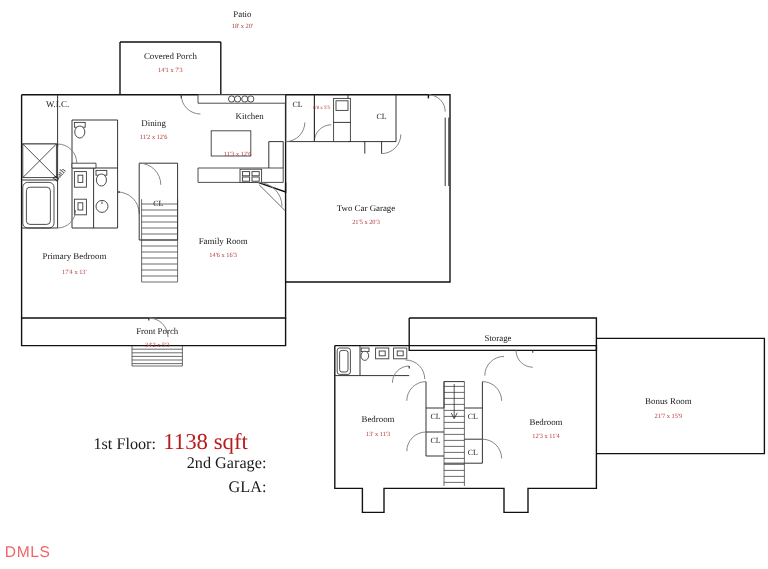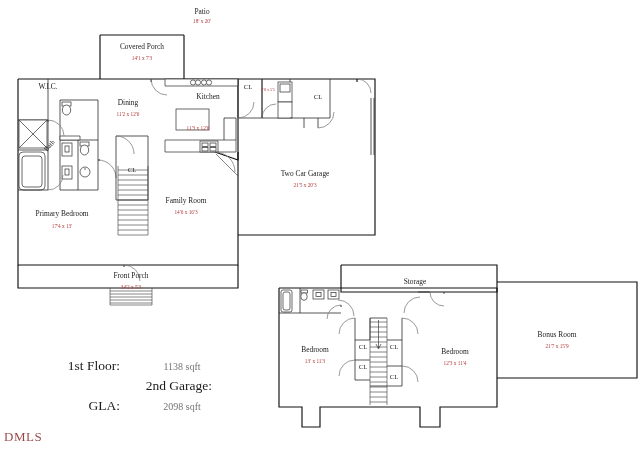--- a/index.html
+++ b/index.html
@@ -85,36 +85,36 @@
     display: flex;
     align-items: baseline;
     justify-content: flex-end;
     height: 20px;
     white-space: nowrap;
   }
   .summary-label {
     font-family: "Liberation Serif", serif;
     font-size: 13.5px;
     color: #1b1b1b;
-    margin-right: 16px;
+    margin-right: 6px;
   }
   .summary-value {
     font-family: "Liberation Serif", serif;
-    font-size: 10px;
-    color: #737373;
+    font-size: 19px;
+    color: #b91c1c;
     min-width: 92px;
-    text-align: center;
+    text-align: left;
   }
   .watermark {
     position: absolute;
     left: 4px;
-    top: 429px;
-    font-family: Liberation Serif, serif;
+    top: 452px;
+    font-family: Liberation Sans, sans-serif;
     font-size: 13px;
-    color: #7f1d1d;
+    color: #ef4444;
     letter-spacing: 0.5px;
     opacity: 0.82;
   }
 </style>
 </head>
 <body>
 
 <svg id="plan" viewBox="0 0 640 474">
 
   <g>
@@ -349,17 +349,16 @@
 <div class="summary">
   <div class="summary-row">
     <span class="summary-label">1st Floor:</span>
     <span class="summary-value">1138 sqft</span>
   </div>
   <div class="summary-row">
     <span class="summary-label">2nd Garage:</span>
   </div>
   <div class="summary-row">
     <span class="summary-label">GLA:</span>
-    <span class="summary-value">2098 sqft</span>
   </div>
 </div>
 
 <div class="watermark">DMLS</div>
 
 </body></html>

